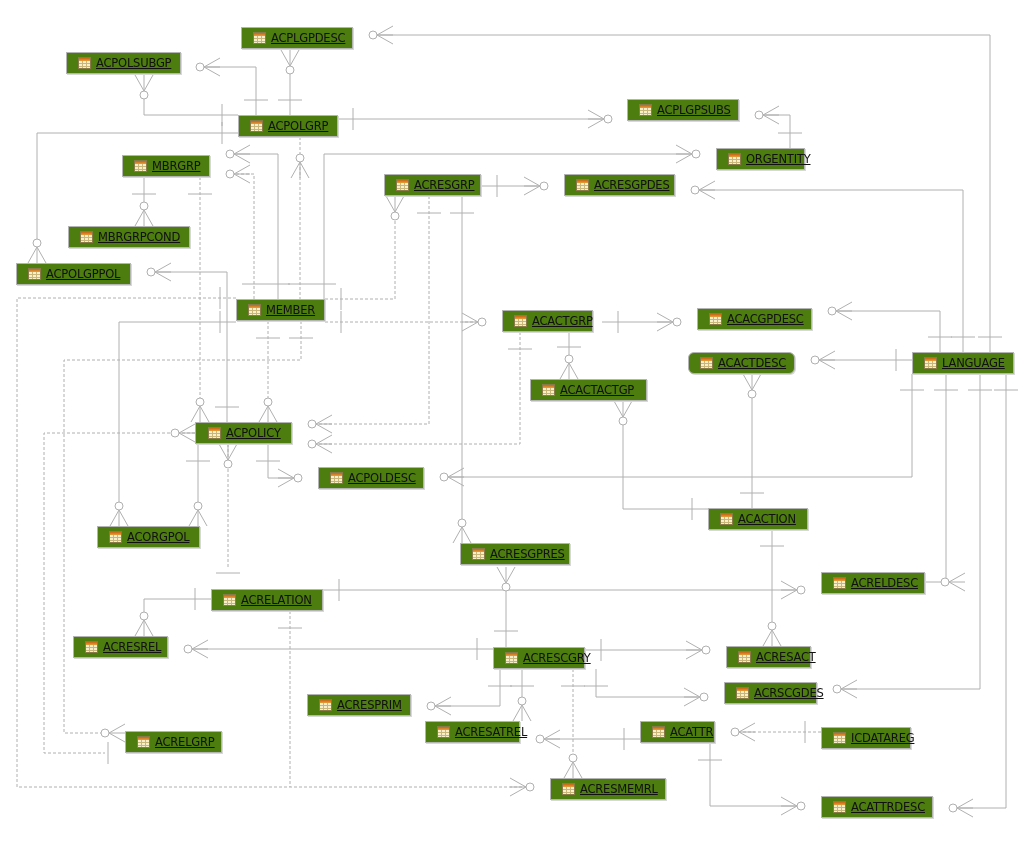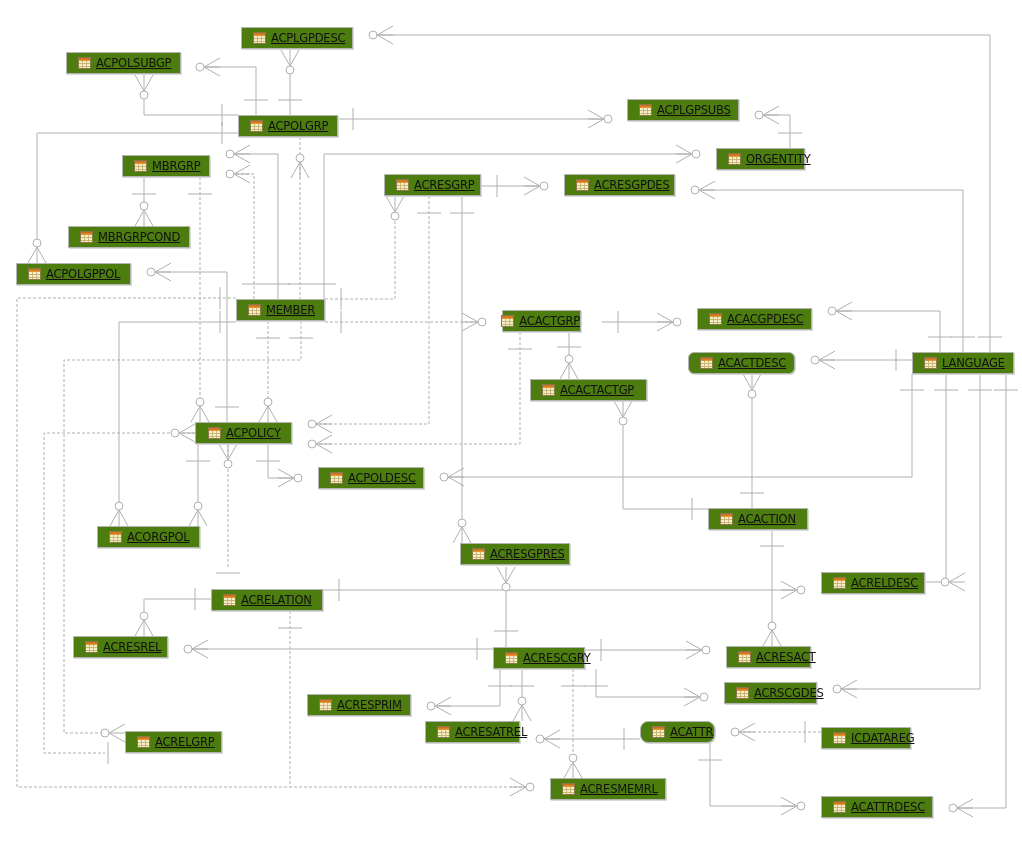--- a/index.html
+++ b/index.html
@@ -485,21 +485,21 @@
     <span class="entity-label">MBRGRPCOND</span>
   </div>
       <div class="entity" style="left: 16px; top: 263px; width: 115px;">
     <span class="tbl-icon"></span>
     <span class="entity-label">ACPOLGPPOL</span>
   </div>
       <div class="entity" style="left: 236px; top: 299px; width: 89px;">
     <span class="tbl-icon"></span>
     <span class="entity-label">MEMBER</span>
   </div>
-      <div class="entity" style="left: 502px; top: 310px; width: 79px; justify-content: flex-end;">
+      <div class="entity" style="left: 502px; top: 310px; width: 91px;">
     <span class="tbl-icon"></span>
     <span class="entity-label">ACACTGRP</span>
   </div>
       <div class="entity" style="left: 697px; top: 308px; width: 115px;">
     <span class="tbl-icon"></span>
     <span class="entity-label">ACACGPDESC</span>
   </div>
       <div class="entity" style="left: 688px; top: 352px; width: 107px; border-radius: 6px;">
     <span class="tbl-icon"></span>
     <span class="entity-label">ACACTDESC</span>
@@ -557,21 +557,21 @@
     <span class="entity-label">ACRSCGDES</span>
   </div>
       <div class="entity" style="left: 307px; top: 694px; width: 104px;">
     <span class="tbl-icon"></span>
     <span class="entity-label">ACRESPRIM</span>
   </div>
       <div class="entity" style="left: 425px; top: 721px; width: 95px;">
     <span class="tbl-icon"></span>
     <span class="entity-label">ACRESATREL</span>
   </div>
-      <div class="entity" style="left: 640px; top: 721px; width: 75px; border-radius: 8px;">
+      <div class="entity" style="left: 640px; top: 721px; width: 75px;">
     <span class="tbl-icon"></span>
     <span class="entity-label">ACATTR</span>
   </div>
       <div class="entity" style="left: 821px; top: 727px; width: 90px;">
     <span class="tbl-icon"></span>
     <span class="entity-label">ICDATAREG</span>
   </div>
       <div class="entity" style="left: 125px; top: 731px; width: 97px;">
     <span class="tbl-icon"></span>
     <span class="entity-label">ACRELGRP</span>

